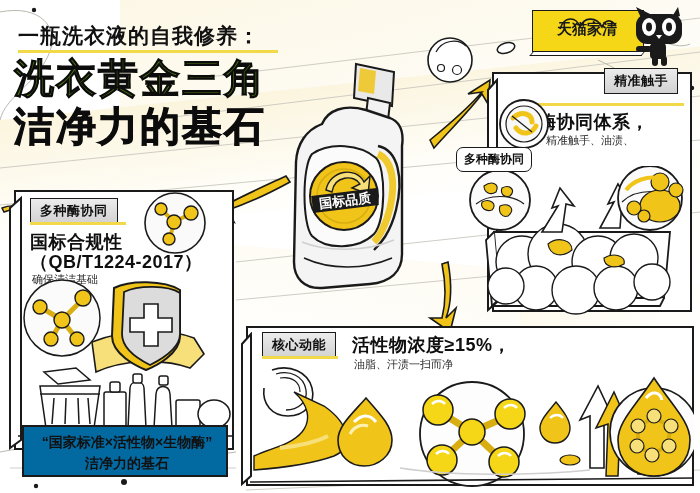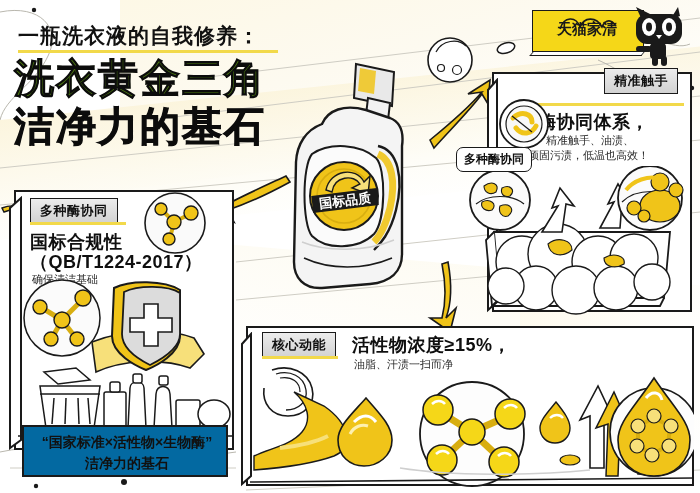--- a/index.html
+++ b/index.html
@@ -421,21 +421,20 @@
   <div class="panel panel-right"></div>
   <svg class="svg-inline" style="left:486px; top:78px;" width="12" height="236" viewBox="0 0 12 236">
     <path d="M11 2 L2 12 L2 232 L11 224 Z" fill="#ffffff" stroke="#1a1a1a" stroke-width="2"></path>
   </svg>
 
   <div class="badge" style="left:604px; top:68px;">精准触手</div>
   <div class="badge-rule" style="left:538px; top:103px; width:146px;"></div>
 
   <div class="panel-title" style="left:538px; top:110px;">酶协同体系，</div>
   <div class="panel-sub" style="left:546px; top:133px;">精准触手、油渍、</div>
-  <div class="panel-sub" style="left:528px; top:148px;">顽固污渍，低温也高效！</div>
 
   <svg class="svg-inline" style="left:498px; top:98px;" width="52" height="52" viewBox="0 0 52 52">
     <circle cx="26" cy="26" r="24" fill="#ffffff" stroke="#1a1a1a" stroke-width="1.8"></circle>
     <circle cx="26" cy="26" r="18" fill="#f8f8f8" stroke="#1a1a1a" stroke-width="1.2"></circle>
     <path d="M15 20 C 24 12, 34 16, 34 24" fill="none" stroke="#f0c419" stroke-width="5" stroke-linecap="round"></path>
     <path d="M18 30 C 24 38, 34 36, 38 28" fill="none" stroke="#f0c419" stroke-width="5" stroke-linecap="round"></path>
     <path d="M14 18 L34 34" stroke="#1a1a1a" stroke-width="1.3" fill="none"></path>
   </svg>
 
   <div class="callout" style="left:456px; top:147px;">多种酶协同</div>

